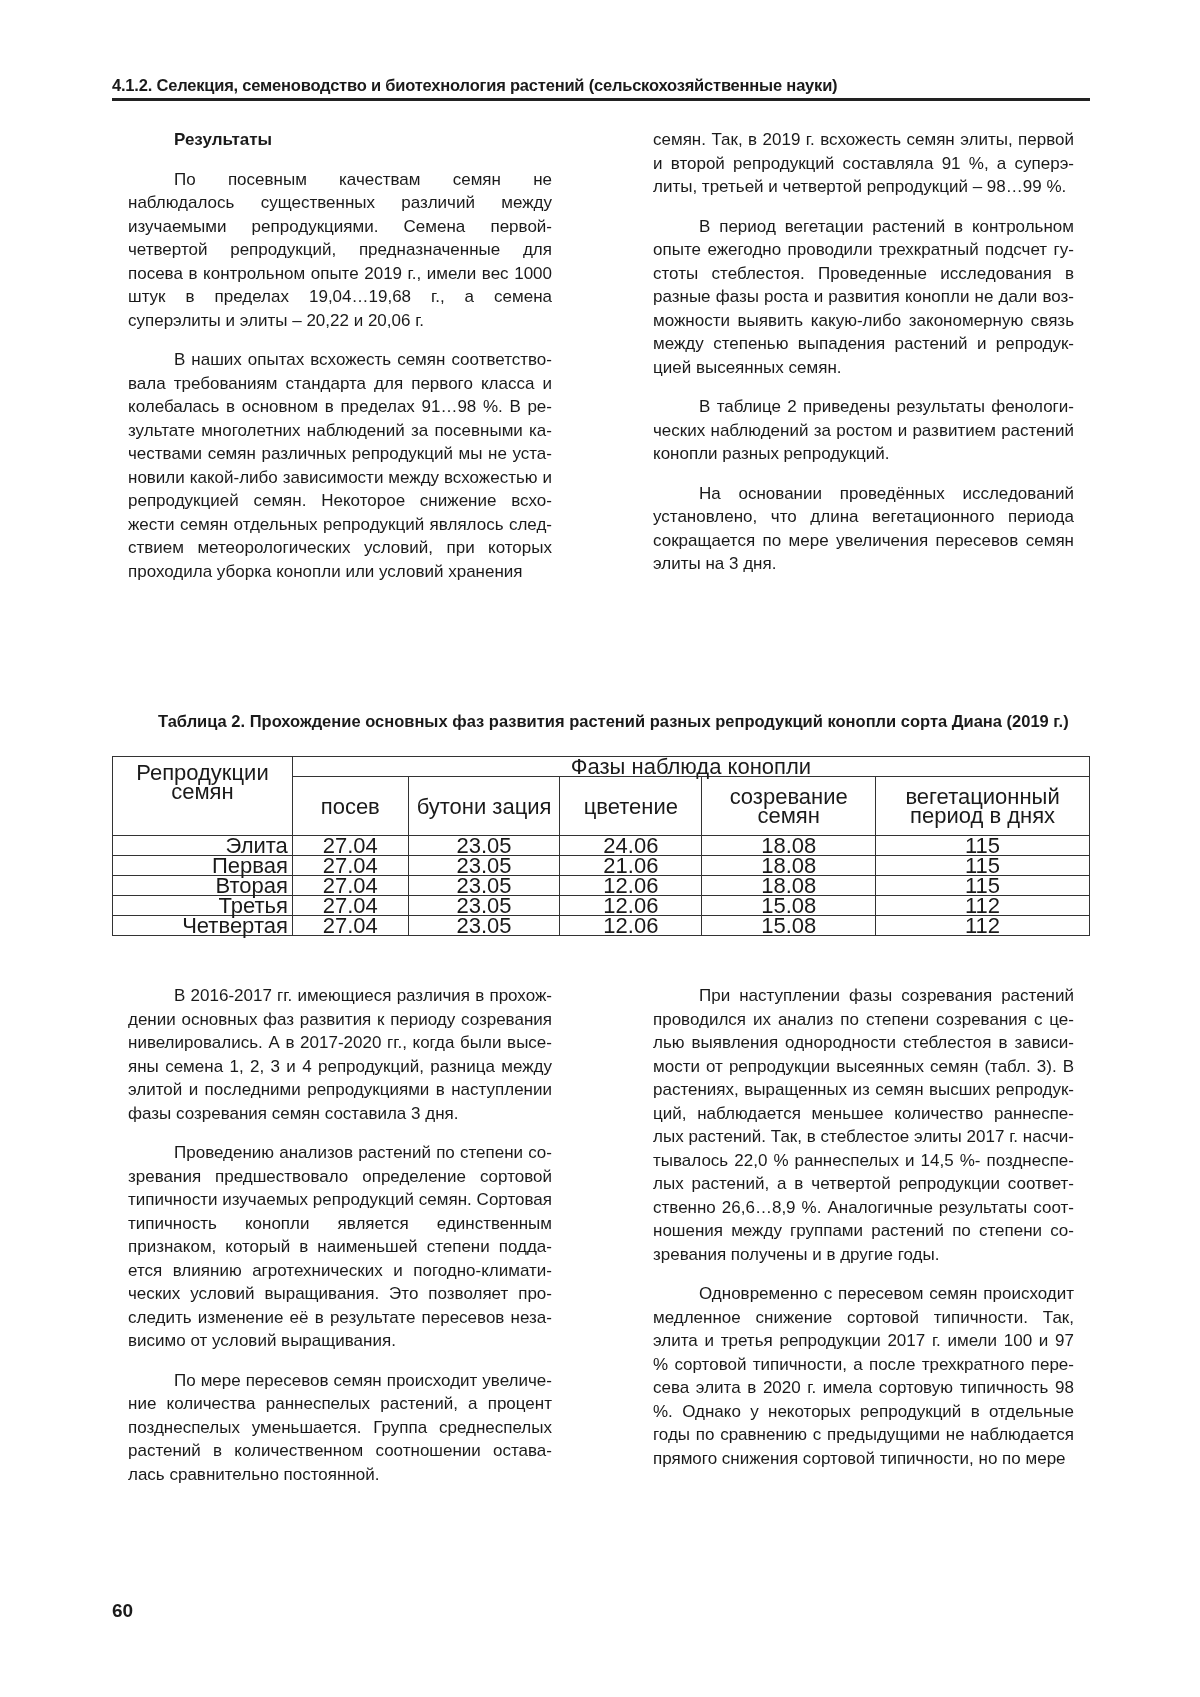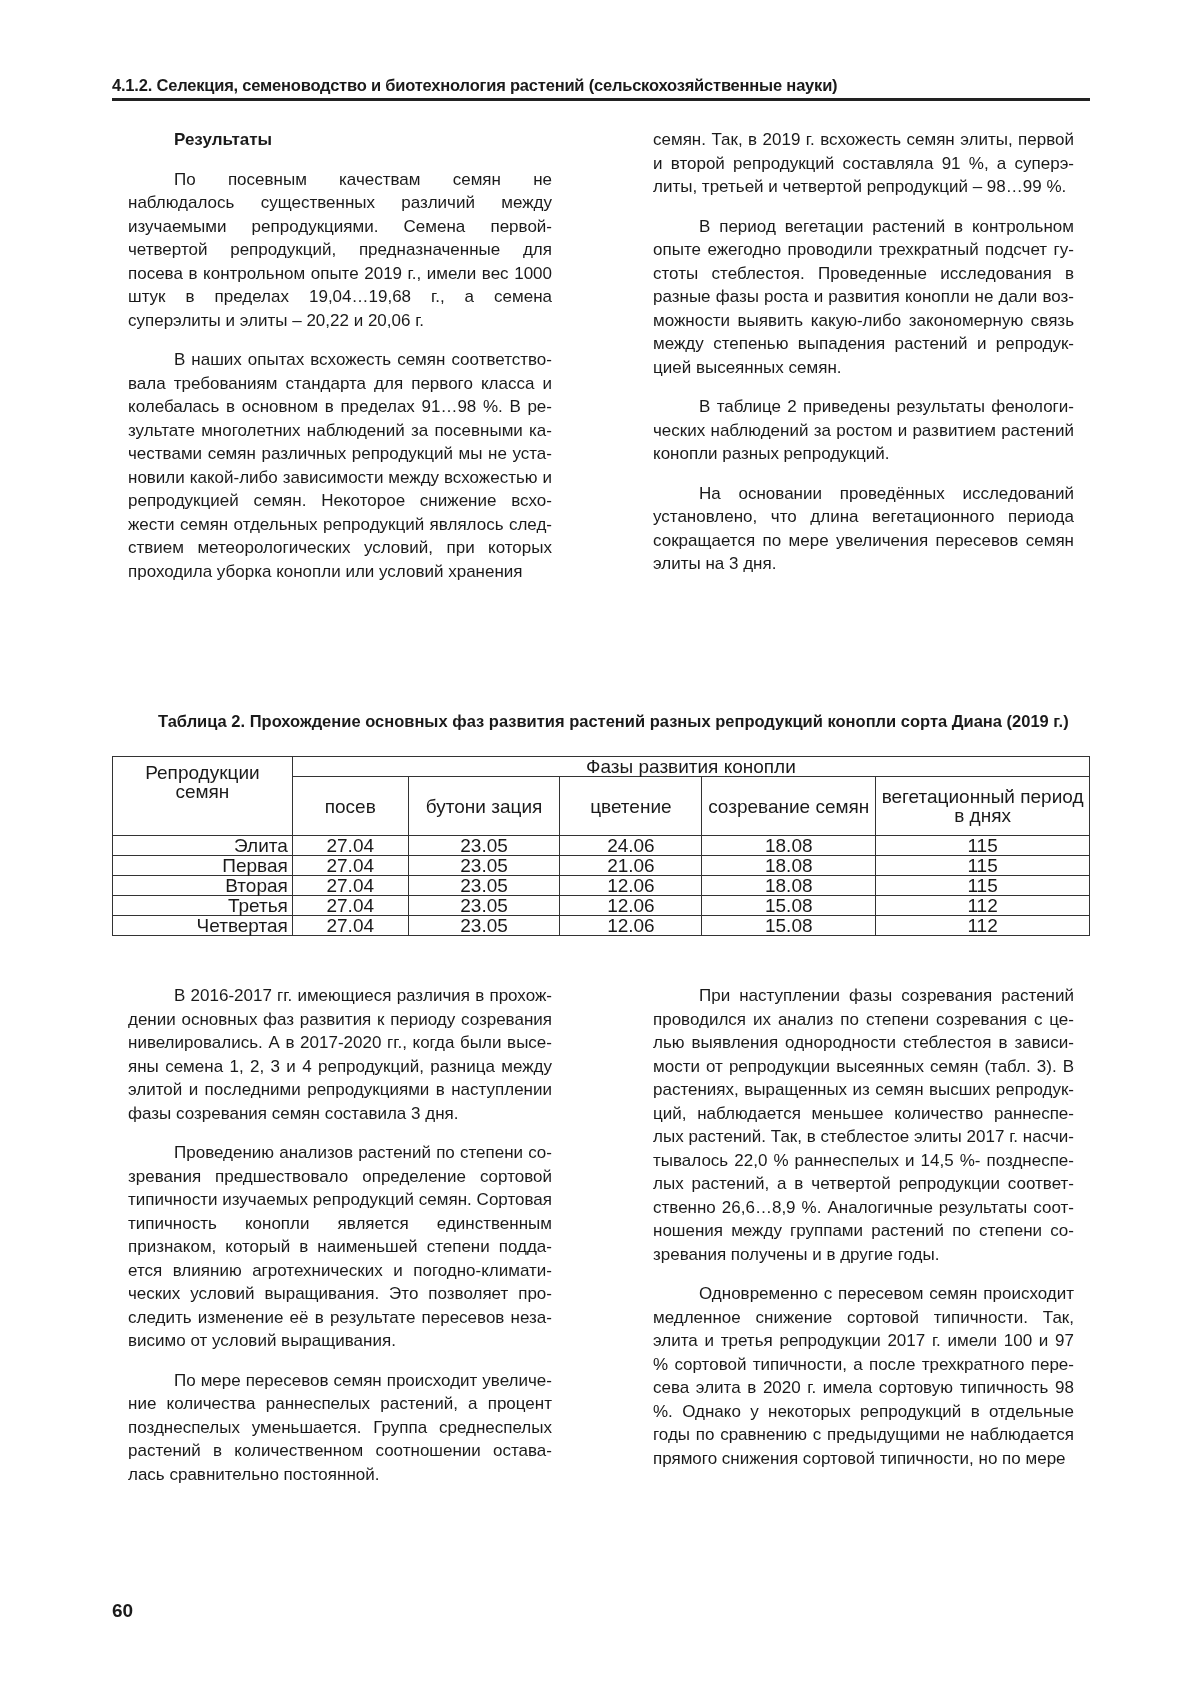--- a/index.html
+++ b/index.html
@@ -16,21 +16,21 @@
   .col p.noindent { text-indent: 0; }
   .col .heading { font-weight: bold; text-indent: 46px; }
   .col-left-top { left: 112px; top: 112px; width: 456px; }
   .col-right-top { left: 637px; top: 112px; width: 453px; }
   .col-left-bot { left: 112px; top: 968px; width: 456px; }
   .col-right-bot { left: 637px; top: 968px; width: 453px; }
   .table-caption { position: absolute; left: 112px; top: 710px; width: 978px;
          font-size: 16.5px; font-weight: bold; line-height: 23px; text-align: justify; }
   .table-caption span.ind { display: inline-block; width: 46px; }
   table.data { position: absolute; left: 112px; top: 756px; width: 978px;
-         border-collapse: collapse; font-size: 19px; line-height: 19px; }
+         border-collapse: collapse; font-size: 22px; line-height: 19px; }
   table.data td, table.data th { border: 1.4px solid #333; padding: 0 4px; font-weight: normal;
          text-align: center; vertical-align: middle; }
   table.data td.rowlabel { text-align: right; padding-left: 1px; }
   table.data tr.body-row td { height: 19px; }
   .page-number { position: absolute; left: 112px; top: 1600px; font-size: 19px; font-weight: bold; }
 </style>
 </head>
 <body>
 
 <div class="page">
@@ -58,21 +58,21 @@
       <col style="width:180px">
         <col style="width:116px">
         <col style="width:152px">
         <col style="width:142px">
         <col style="width:174px">
         <col style="width:214px">
     </colgroup>
     <tbody>
         <tr>
       <th rowspan="2" style="vertical-align:top;padding-top:6px;"><span>Репродукции семян</span></th>
-      <th colspan="5" style="height:18px;">Фазы развития конопли</th>
+      <th colspan="5" style="height:18px;">Фазы наблюда конопли</th>
     </tr>
     <tr>
       <th style="height:58px;">посев</th>
       <th>бутони зация</th>
       <th>цветение</th>
       <th>созревание семян</th>
       <th>вегетационный период в днях</th>
     </tr>
     <tr class="body-row">
       <td class="rowlabel">Элита</td>

